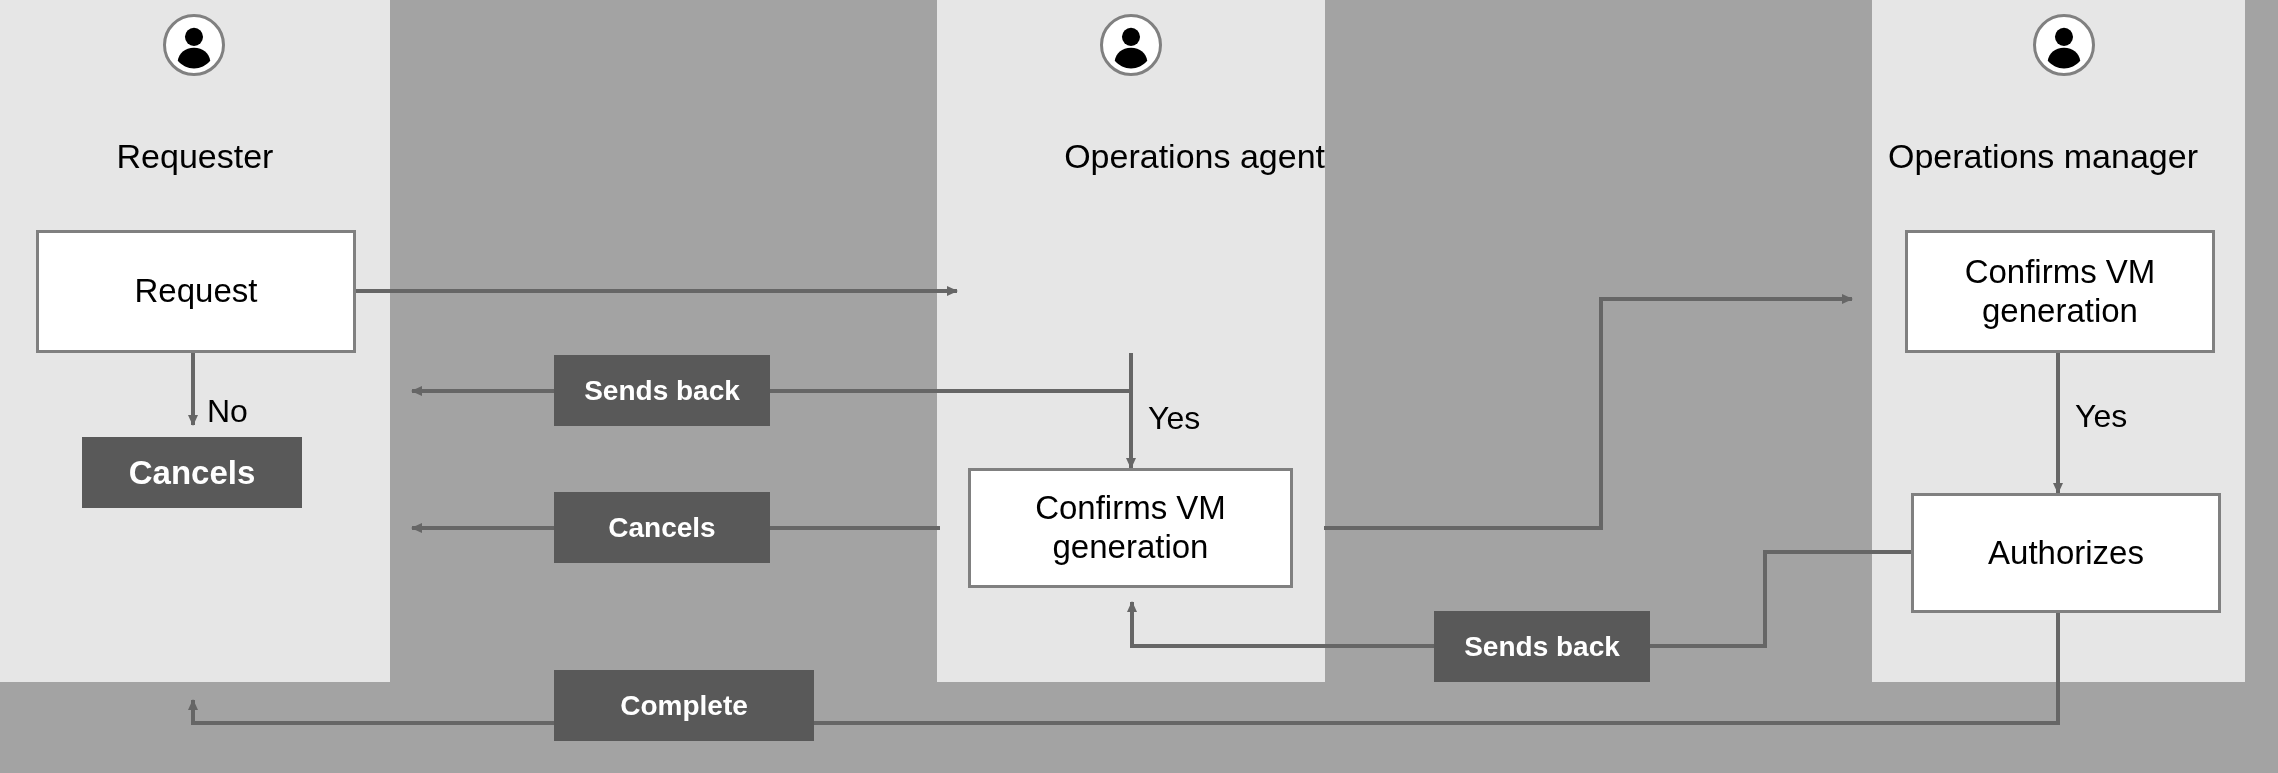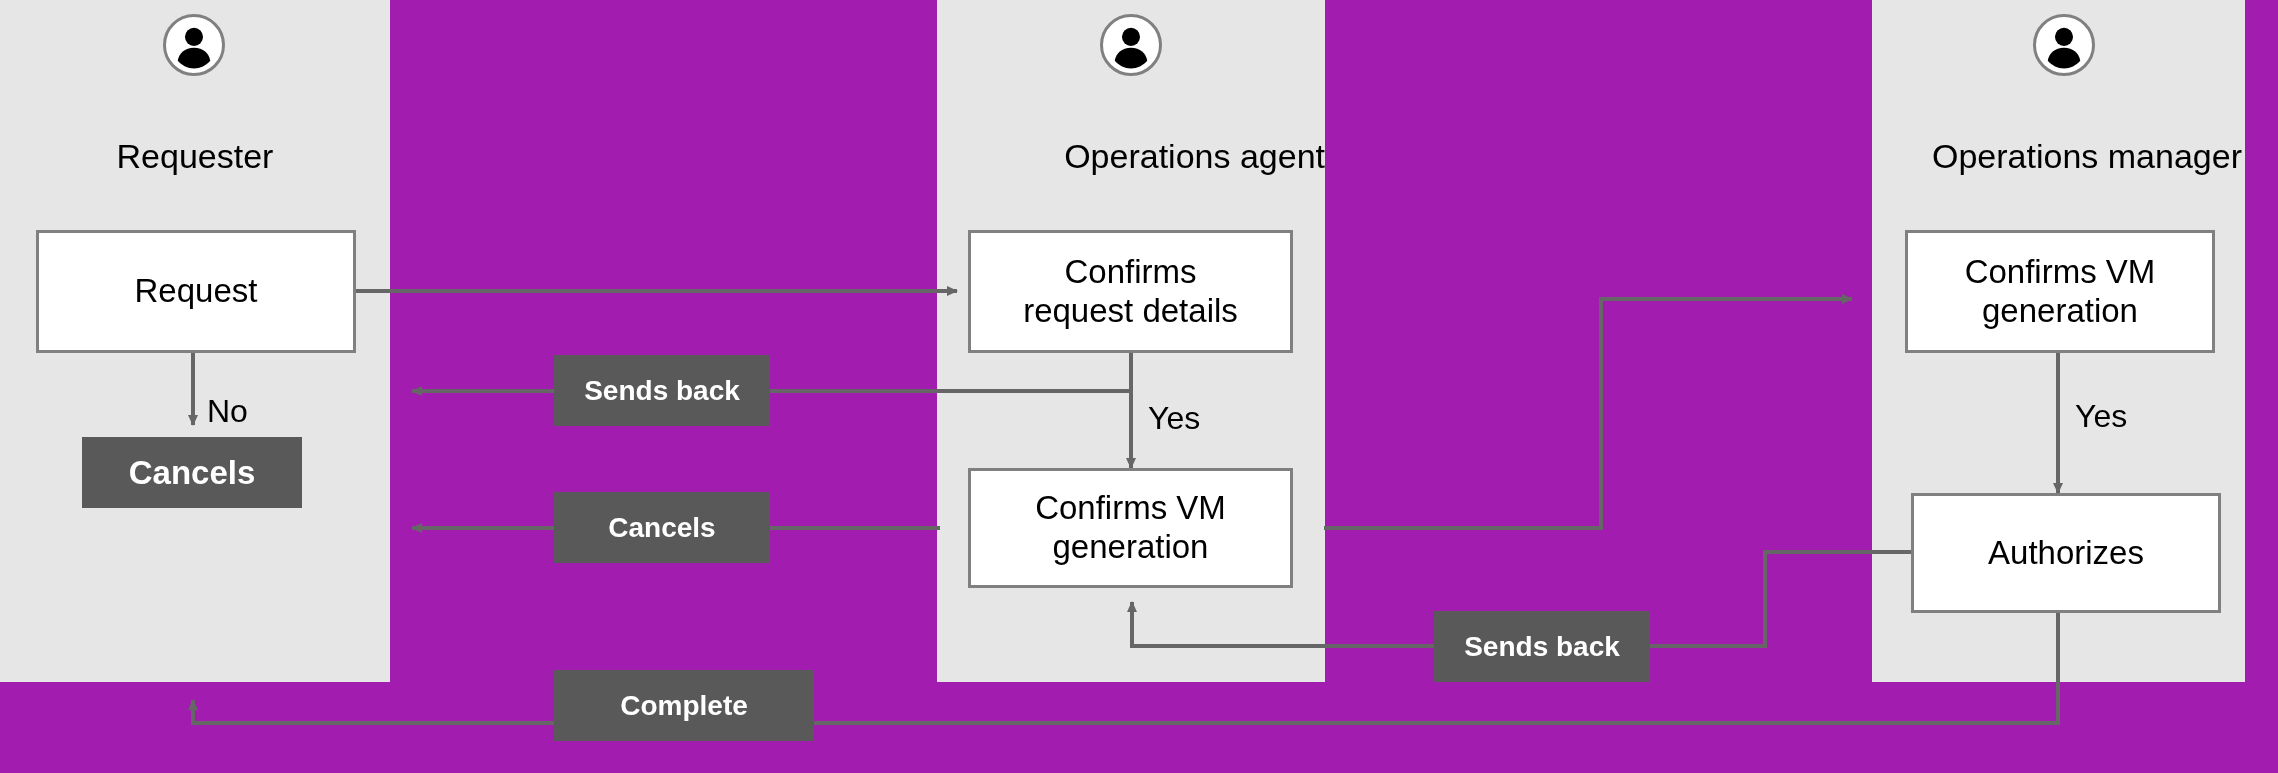--- a/index.html
+++ b/index.html
@@ -4,21 +4,21 @@
 <style>
   html, body {
     margin: 0;
     padding: 0;
     background: #000000;
   }
   #canvas {
     position: relative;
     width: 2278px;
     height: 773px;
-    background: #a21caf;
+    background: #a3a3a3;
     overflow: hidden;
     font-family: "Liberation Sans", sans-serif;
   }
   .lane {
     position: absolute;
     background: #e6e6e6;
   }
   .lane-title {
     position: absolute;
     text-align: center;
@@ -117,21 +117,21 @@
   </div>
   <div class="avatar" style="left:2033px; top:14px;">
     <svg viewBox="0 0 62 62" xmlns="http://www.w3.org/2000/svg">
       <circle cx="31" cy="22" r="10" fill="#000000"></circle>
       <path d="M31 34c-10 0-17 6.5-18 14.5 4.8 5.3 11 8.5 18 8.5s13.2-3.2 18-8.5C48 40.5 41 34 31 34z" fill="#000000"></path>
     </svg>
   </div>
 
   <div class="lane-title" style="left:0px; top:137px; width:390px;">Requester</div>
   <div class="lane-title" style="left:937px; top:137px; width:388px;text-align:right;">Operations agent</div>
-  <div class="lane-title" style="left:1872px; top:137px; width:342px;margin-left:44px;">Operations manager</div>
+  <div class="lane-title" style="left:1872px; top:137px; width:342px;">Operations manager</div>
 
   <svg class="edges" viewBox="0 0 2278 773" xmlns="http://www.w3.org/2000/svg">
     <defs>
       <marker id="arrowR" markerWidth="12" markerHeight="12" refX="10" refY="5" orient="auto" markerUnits="userSpaceOnUse">
         <path d="M0,0 L11,5 L0,10 z" fill="#666666"></path>
       </marker>
       <marker id="arrowL" markerWidth="12" markerHeight="12" refX="10" refY="5" orient="auto" markerUnits="userSpaceOnUse">
         <path d="M0,0 L11,5 L0,10 z" fill="#666666"></path>
       </marker>
       <marker id="arrowD" markerWidth="12" markerHeight="12" refX="10" refY="5" orient="auto" markerUnits="userSpaceOnUse">
@@ -162,26 +162,20 @@
       <path d="M1918,552 L1765,552 L1765,646 L1132,646 L1132,602" marker-end="url(#arrowU)"></path>
 
       <path d="M2058,613 L2058,723 L193,723 L193,700" marker-end="url(#arrowU)"></path>
     </g>
   </svg>
 
   <div class="task" style="left:36px; top:230px; width:320px; height:123px; z-index:5;text-align:right;">
     <span>Request</span>
   </div>
 
-  <div class="task" style="left:968px; top:230px; width:325px; height:123px; z-index:5;">
-    <div>
-      <span>Confirms</span>
-      <span>request details</span>
-    </div>
-  </div>
 
   <div class="task" style="left:968px; top:468px; width:325px; height:120px; z-index:5;">
     <div>
       <span>Confirms VM</span>
       <span>generation</span>
     </div>
   </div>
 
   <div class="task" style="left:1905px; top:230px; width:310px; height:123px; z-index:5;">
     <div>

